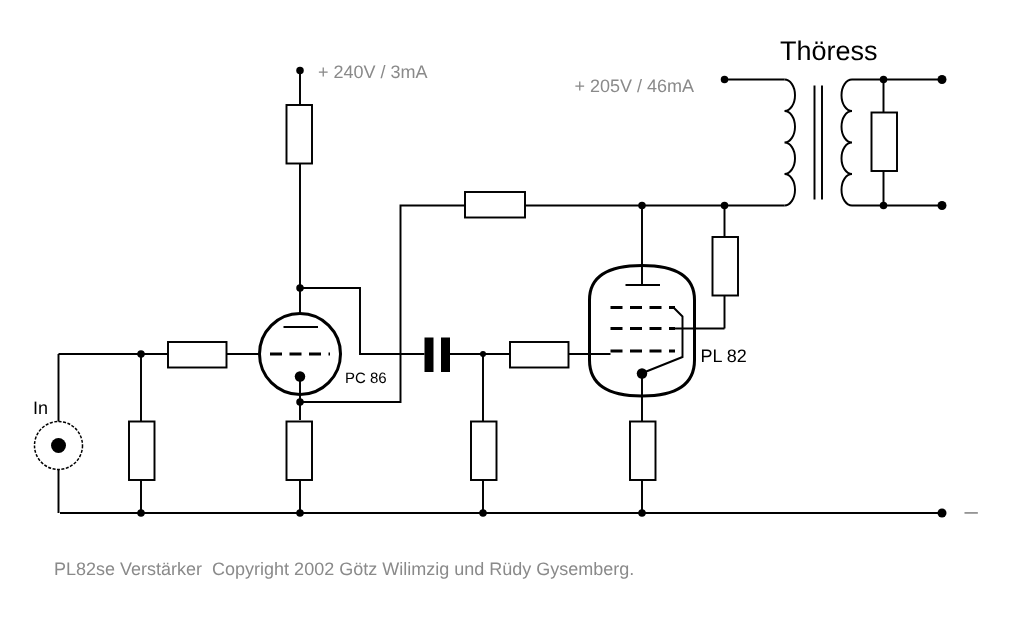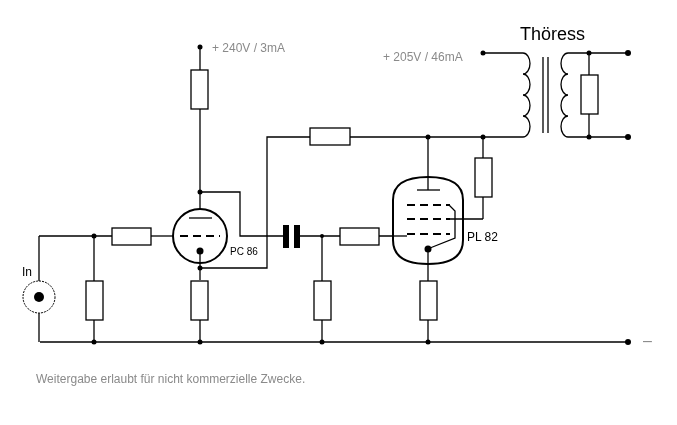--- a/index.html
+++ b/index.html
@@ -125,14 +125,14 @@
   <circle class="dot" cx="589" cy="53" r="2.5"></circle>
   <circle class="dot" cx="589" cy="137" r="2.5"></circle>
   <circle class="dot" cx="628" cy="53" r="3"></circle>
   <circle class="dot" cx="628" cy="137" r="3"></circle>
 
   <circle class="dot" cx="628" cy="342" r="3"></circle>
   <text class="lbl-grey" x="643" y="346" style="font-size:16px">–</text>
 </svg>
 
 <div class="footer">
-  <div>Weitergabe erlaubt für nicht kommerzielle Zwecke.</div>
+  <div style="white-space:pre">PL82se Verstärker  Copyright 2002 Götz Wilimzig und Rüdy Gysemberg.</div>
 </div>
 
 </body></html>

